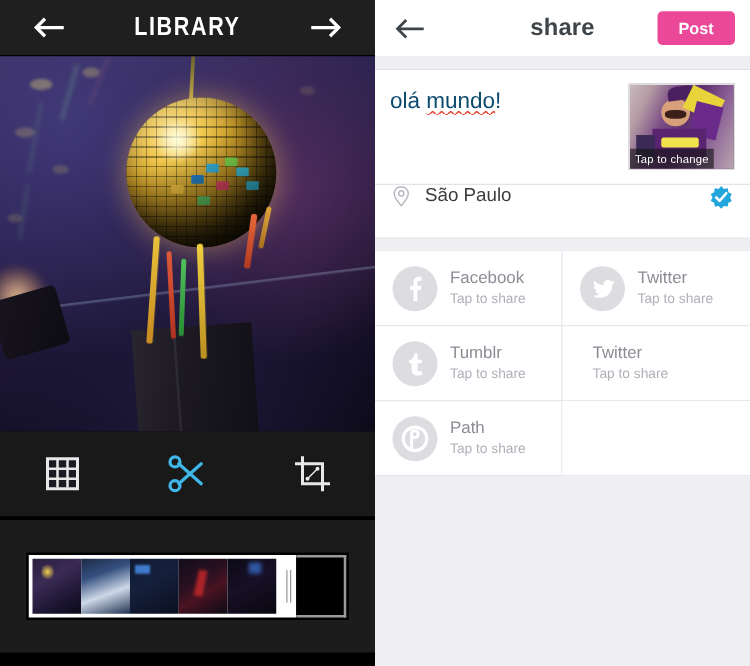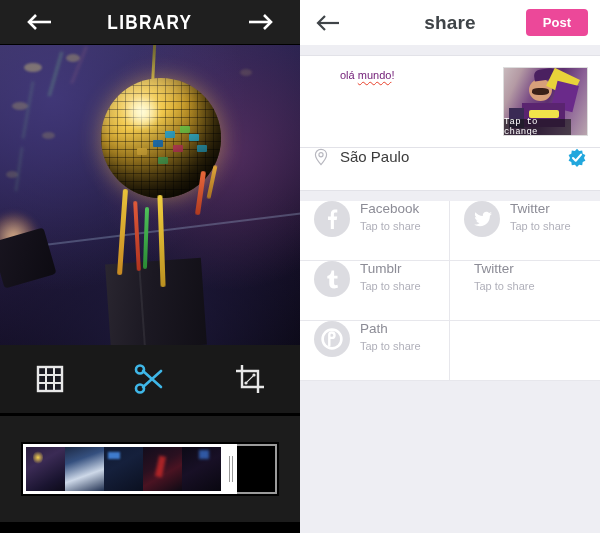--- a/index.html
+++ b/index.html
@@ -154,50 +154,50 @@
   .post-btn{
     position:relative;z-index:2;background:#ec4899;color:#fff;font-size:13px;font-weight:bold;
     padding:7px 17px;border-radius:4px;line-height:1;
   }
 
   .r-gap{height:10px;background:#eeeef3;}
   .r-card{background:#fff;border-top:1px solid #e2e2e8;border-bottom:1px solid #e2e2e8;}
 
   .caption-row{display:flex;padding:11px 12px;box-sizing:border-box;height:91px;}
   .caption-text{
-    flex:1;font-size:11px;color:#701a75;line-height:1.25;padding-top:2px;margin-left:28px;
+    flex:1;font-size:18px;color:#0c4a6e;line-height:1.25;padding-top:2px;
   }
   .misspell{
     text-decoration:underline;
     text-decoration-color:#e8402a;
     text-decoration-style:wavy;
     text-decoration-thickness:1px;
     text-underline-offset:2px;
   }
   .thumb{
     width:85px;height:69px;position:relative;overflow:hidden;border:1px solid #ddd;
     box-sizing:border-box;background:#7a5b86;
   }
   .thumb-art{position:absolute;inset:0;
     background:
       linear-gradient(115deg,#c8b9bc 0%,#b49aa4 16%,#7c4f86 34%,#5d2f70 52%,#8a5f95 72%,#b9a6ae 100%);
   }
   .tb{position:absolute;}
   .thumb-cap{
     position:absolute;left:0;right:16px;bottom:0;height:16px;background:rgba(20,20,20,.62);
-    color:#fff;font-size:9px;display:flex;align-items:center;justify-content:center;letter-spacing:.2px;font-family:Liberation Mono, monospace;
+    color:#fff;font-size:9px;display:flex;align-items:center;justify-content:center;letter-spacing:.2px;
   }
 
   .loc-row{display:flex;align-items:flex-start;height:42px;padding:0 12px;box-sizing:border-box;}
   .loc-name{flex:1;font-size:15px;color:#3b3b3b;margin-left:10px;}
   .pin{width:18px;height:18px;display:block;}
 
   .social-grid{display:flex;flex-wrap:wrap;background:#fff;}
   .s-cell{
-    width:50%;height:60px;box-sizing:border-box;display:flex;
+    width:50%;height:60px;box-sizing:border-box;display:flex;align-items:center;
     padding-left:14px;border-right:1px solid #e7e7ec;border-bottom:1px solid #e7e7ec;
   }
   .s-cell.nb{border-right:none;}
   .s-cell.empty{background:#fff;}
   .s-ico{
     width:36px;height:36px;border-radius:50%;background:#dcdce1;flex:0 0 36px;
     display:flex;align-items:center;justify-content:center;color:#fff;
   }
   .s-ico.sq{border-radius:7px;}
   .s-txt{margin-left:10px;}

